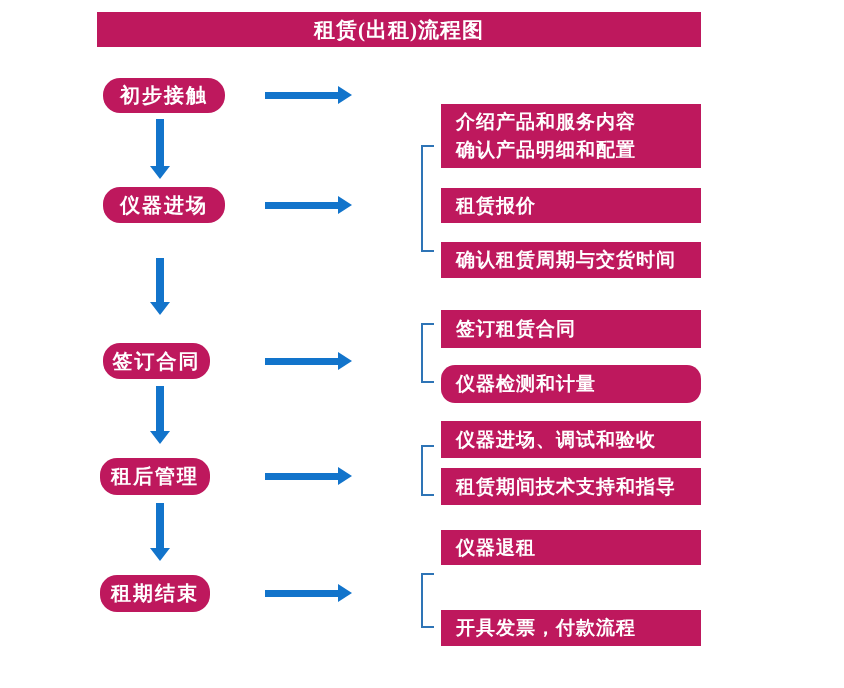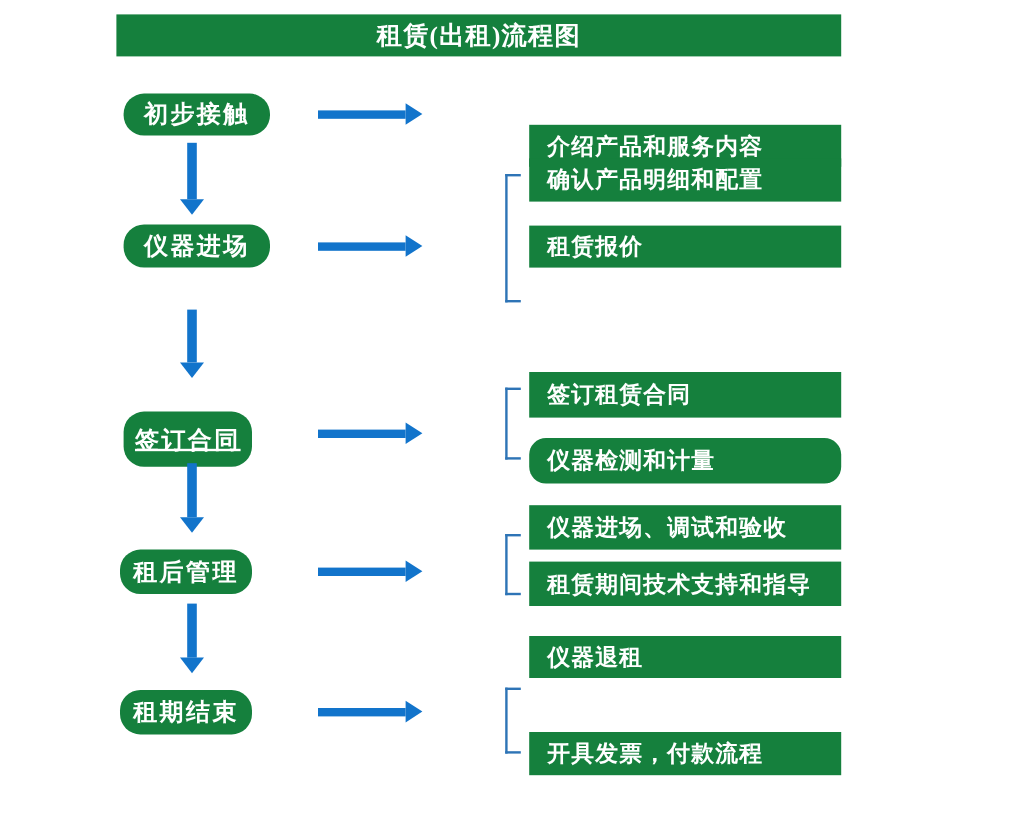--- a/index.html
+++ b/index.html
@@ -1,21 +1,21 @@
 <!DOCTYPE html>
 <html><head>
 <meta charset="utf-8">
 <style>
   html,body{margin:0;padding:0;background:#ffffff;}
   .canvas{
     position:relative;width:844px;height:688px;background:#ffffff;overflow:hidden;
     font-family:"Liberation Serif","DejaVu Serif",serif;
   }
   .box{
-    position:absolute;background:#15803d;color:#ffffff;font-weight:bold;
+    position:absolute;background:#be185d;color:#ffffff;font-weight:bold;
     display:flex;align-items:center;box-sizing:border-box;
   }
   .title-box{justify-content:center;font-size:21px;letter-spacing:1px;}
   .step-box{justify-content:center;font-size:20px;letter-spacing:2px;border-radius:17px;}
   .detail-box{justify-content:flex-start;padding-left:15px;font-size:19px;letter-spacing:1px;}
   .harrow{position:absolute;display:flex;align-items:center;height:18px;}
   .harrow .shaft{flex:1;height:7px;background:#1274CB;}
   .harrow .head{width:0;height:0;border-top:9px solid transparent;border-bottom:9px solid transparent;border-left:14px solid #1274CB;}
   .varrow{position:absolute;display:flex;flex-direction:column;align-items:center;width:20px;}
   .varrow .shaft{flex:1;width:8px;background:#1274CB;}
@@ -27,21 +27,21 @@
 </style>
 </head>
 <body>
 
 <div class="canvas">
 
   <div class="box title-box" style="left:97px;top:12px;width:604px;height:35px;">租赁(出租)流程图</div>
 
   <div class="box step-box" style="left:103px;top:78px;width:122px;height:35px;">初步接触</div>
   <div class="box step-box" style="left:103px;top:187px;width:122px;height:36px;">仪器进场</div>
-  <div class="box step-box" style="left:103px;top:343px;width:107px;height:46px;text-decoration:underline;">签订合同</div>
+  <div class="box step-box" style="left:103px;top:343px;width:107px;height:36px;">签订合同</div>
   <div class="box step-box" style="left:100px;top:458px;width:110px;height:37px;">租后管理</div>
   <div class="box step-box" style="left:100px;top:575px;width:110px;height:37px;">租期结束</div>
 
   <div class="varrow" style="left:150px;top:119px;height:60px;">
     <div class="shaft"></div>
     <div class="head"></div>
   </div>
   <div class="varrow" style="left:150px;top:258px;height:57px;">
     <div class="shaft"></div>
     <div class="head"></div>
@@ -78,20 +78,21 @@
 
   <div class="bracket" style="left:421px;top:145px;height:107px;"></div>
   <div class="bracket" style="left:421px;top:323px;height:60px;"></div>
   <div class="bracket" style="left:421px;top:445px;height:51px;"></div>
   <div class="bracket" style="left:421px;top:573px;height:55px;"></div>
 
   <div class="box detail-box" style="left:441px;top:77px;width:260px;height:35px;margin-top:27px;">介绍产品和服务内容</div>
 
   <div class="box detail-box" style="left:441px;top:132px;width:260px;height:36px;">确认产品明细和配置</div>
   <div class="box detail-box" style="left:441px;top:188px;width:260px;height:35px;">租赁报价</div>
+  <div class="box detail-box" style="left:441px;top:242px;width:260px;height:36px;">确认租赁周期与交货时间</div>
 
   <div class="box detail-box" style="left:441px;top:310px;width:260px;height:38px;">签订租赁合同</div>
   <div class="box detail-box" style="left:441px;top:365px;width:260px;height:38px;border-radius:14px;">仪器检测和计量</div>
 
   <div class="box detail-box" style="left:441px;top:421px;width:260px;height:37px;">仪器进场、调试和验收</div>
   <div class="box detail-box" style="left:441px;top:468px;width:260px;height:37px;">租赁期间技术支持和指导</div>
 
   <div class="box detail-box" style="left:441px;top:530px;width:260px;height:35px;">仪器退租</div>
   <div class="box detail-box" style="left:441px;top:610px;width:260px;height:36px;">开具发票，付款流程</div>
 

